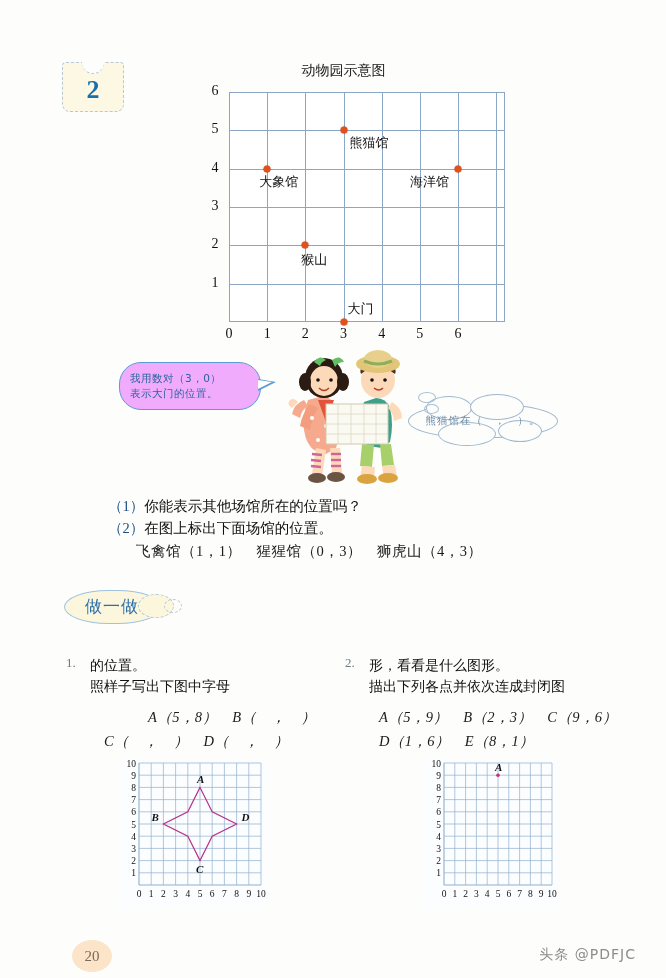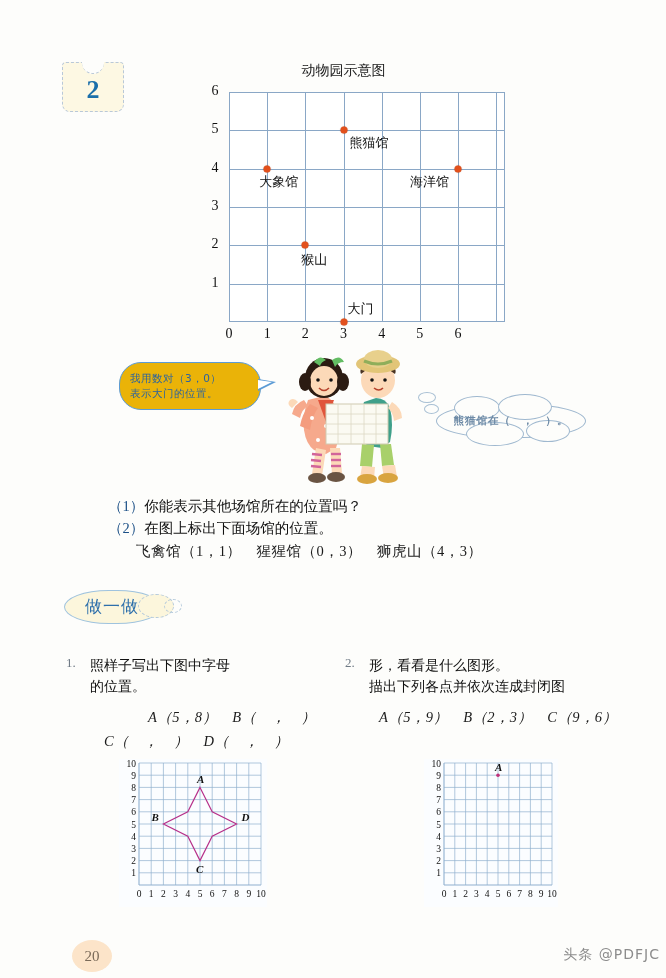--- a/index.html
+++ b/index.html
@@ -59,37 +59,37 @@
     font-family:"Liberation Serif",serif;color:#111;
   }
   .axis-num{
     position:absolute;font-size:14px;font-family:"Liberation Serif",serif;color:#111;
     width:16px;text-align:center;
   }
 
   
   #bubble-left{
     position:absolute;left:119px;top:362px;width:140px;height:46px;
-    border:1.4px solid #5b9bd5;border-radius:22px;background:#eab308;
+    border:1.4px solid #5b9bd5;border-radius:22px;background:#f0abfc;
   }
   #bubble-left .txt{
     position:absolute;inset:0;display:flex;flex-direction:column;justify-content:center;
     padding:0 10px;font-size:10.5px;line-height:15px;color:#2a63a0;
     font-family:"DejaVu Sans",sans-serif;letter-spacing:.5px;
   }
   #bubble-left .tail{
     position:absolute;right:-16px;top:16px;width:0;height:0;
     border-left:18px solid #5b9bd5;border-top:3px solid transparent;border-bottom:9px solid transparent;
   }
   #bubble-left .tail-in{
     position:absolute;right:-12px;top:17px;width:0;height:0;
     border-left:14px solid #ffffff;border-top:2px solid transparent;border-bottom:7px solid transparent;
   }
   #bubble-right{
-    position:absolute;left:436px;top:404px;width:150px;height:34px;font-weight:bold;
+    position:absolute;left:408px;top:404px;width:150px;height:34px;
   }
   #bubble-right .cloud{
     position:absolute;inset:0;border:1.2px solid #9fb8cf;border-radius:50%/60%;
     background:#fdfdfb;
   }
   #bubble-right .lobe{
     position:absolute;border:1.2px solid #9fb8cf;border-radius:50%;background:#fdfdfb;
   }
   #bubble-right .txt{
     position:absolute;inset:0;display:flex;align-items:center;justify-content:center;
@@ -143,21 +143,21 @@
   
   #page-number{position:absolute;left:72px;top:940px;width:40px;height:32px;}
   #page-number .bg{
     position:absolute;inset:0;background:#fbdfc0;border-radius:50%;opacity:.85;
   }
   #page-number .n{
     position:absolute;inset:0;display:flex;align-items:center;justify-content:center;
     font-size:15px;color:#7a6a58;font-family:"Liberation Serif",serif;
   }
   #watermark{
-    position:absolute;right:6px;top:946px;font-size:14px;color:#8c8c8c;
+    position:absolute;right:30px;top:946px;font-size:14px;color:#8c8c8c;
     font-family:"DejaVu Sans",sans-serif;letter-spacing:1px;
   }
 </style>
 </head>
 <body>
 
 <div class="page">
 
   <div id="lesson-badge">
     <div class="book"></div>
@@ -288,33 +288,34 @@
   <div id="practice-badge">
     <div class="blob"></div>
     <div class="blob2"></div>
     <div class="blob3"></div>
     <div class="txt">做一做</div>
   </div>
 
   <div class="ex" id="ex1" style="left:66px;top:655px;width:250px;">
     <div class="num">1.</div>
     <div class="body">
+      <div class="stem">的位置。</div>
       <div class="stem">照样子写出下图中字母</div>
-      <div class="stem">的位置。</div>
       <div class="coords" style="padding-left:14px;text-align:right;">A（5，8）　B（　，　）</div>
       <div class="coords" style="padding-left:14px;margin-top:0;">C（　，　）　D（　，　）</div>
     </div>
   </div>
 
   <div class="ex" id="ex2" style="left:345px;top:655px;width:270px;">
     <div class="num">2.</div>
     <div class="body">
       <div class="stem">形，看看是什么图形。</div>
       <div class="stem">描出下列各点并依次连成封闭图</div>
       <div class="coords" style="padding-left:10px;">A（5，9）　B（2，3）　C（9，6）</div>
+      <div class="coords" style="padding-left:10px;margin-top:0;">D（1，6）　E（8，1）</div>
     </div>
   </div>
 
   <div class="minigrid" id="mg1" style="left:119px;top:759px;width:148px;height:148px;">
     <svg id="mg1svg" width="148" height="148" viewBox="0 0 148 148">
         <line x1="20" y1="4" x2="20" y2="126" stroke="#8fb0cf" stroke-width="1.1"></line>
         <line x1="20" y1="126" x2="142" y2="126" stroke="#8fb0cf" stroke-width="1.1"></line>
         <line x1="32.2" y1="4" x2="32.2" y2="126" stroke="#8fb0cf" stroke-width="0.7"></line>
         <line x1="20" y1="113.8" x2="142" y2="113.8" stroke="#8fb0cf" stroke-width="0.7"></line>
         <line x1="44.4" y1="4" x2="44.4" y2="126" stroke="#8fb0cf" stroke-width="0.7"></line>

